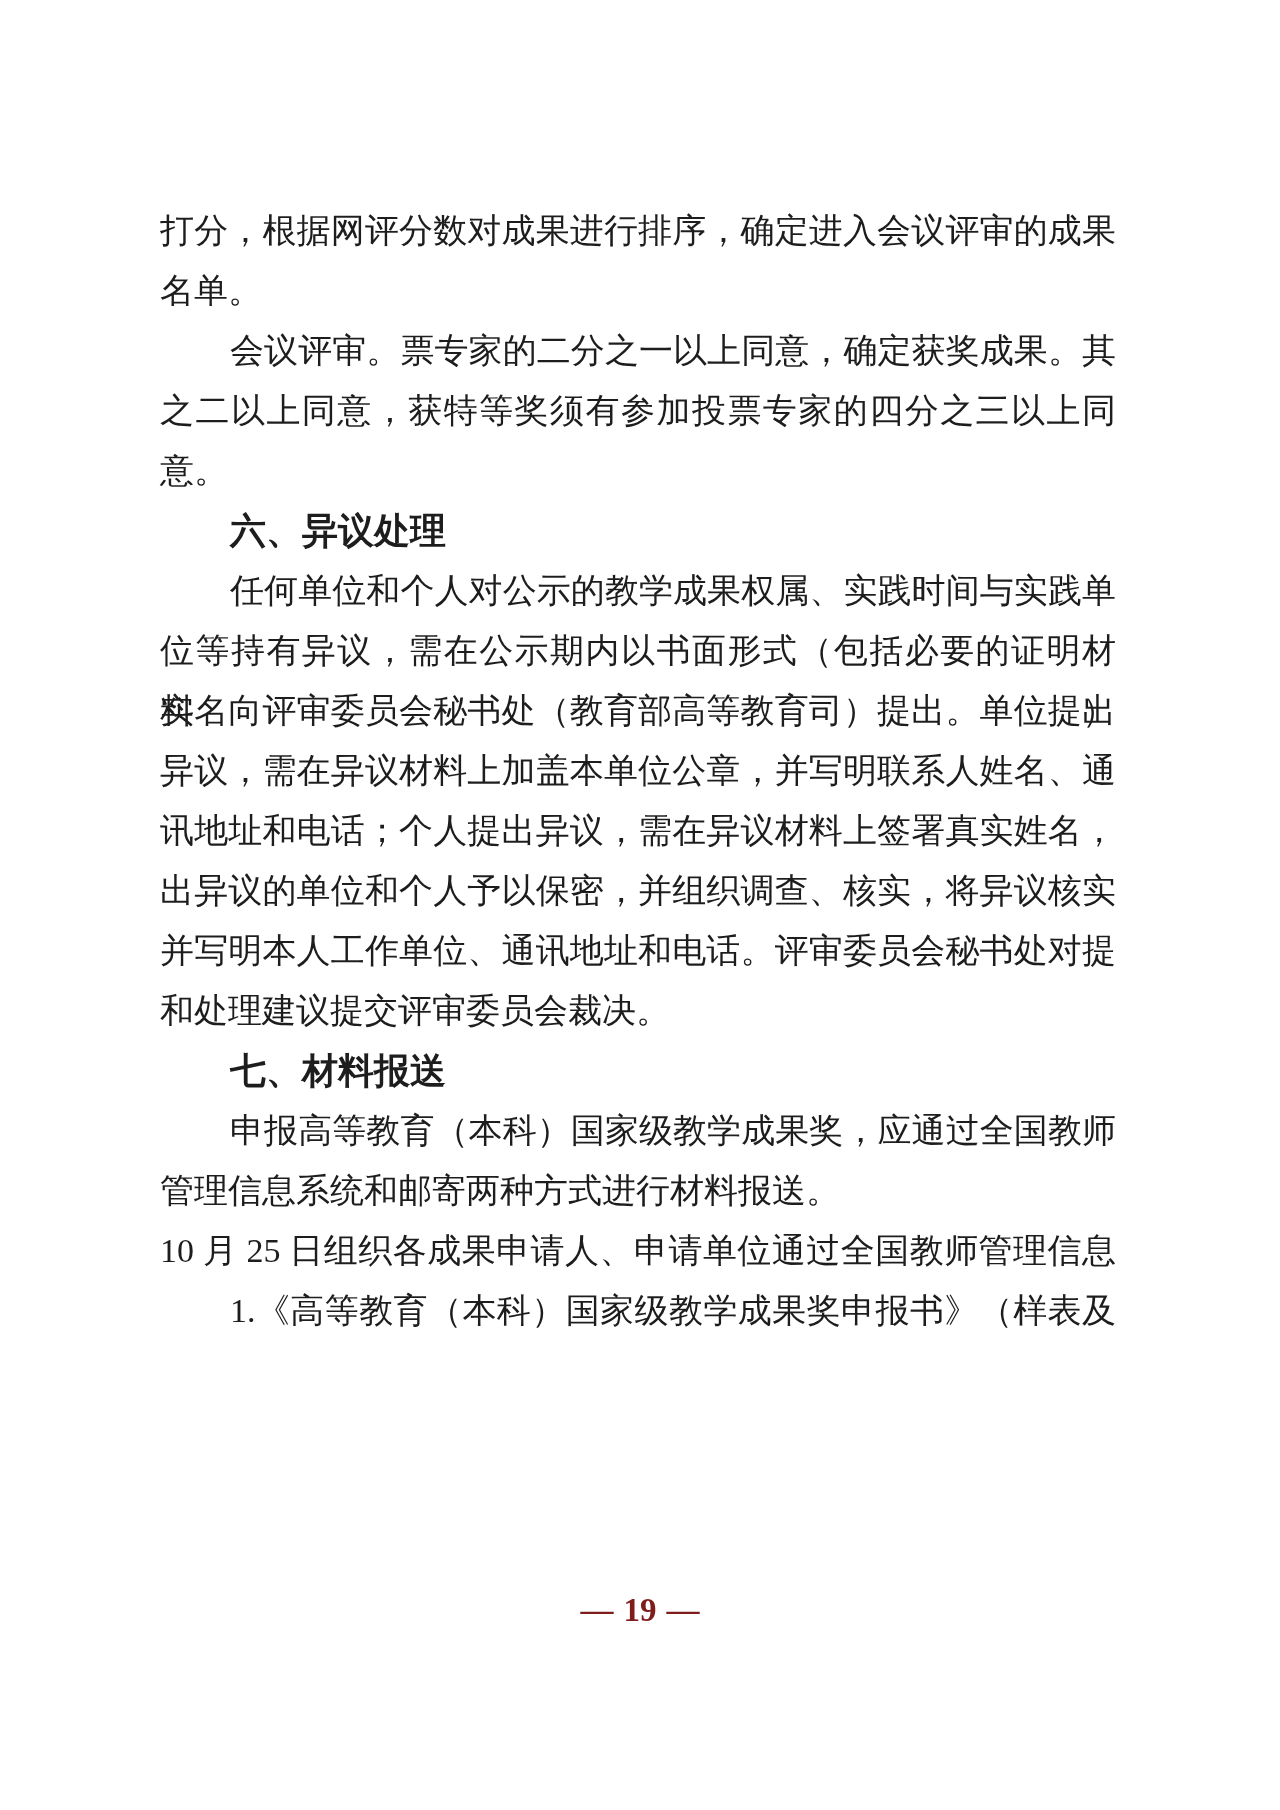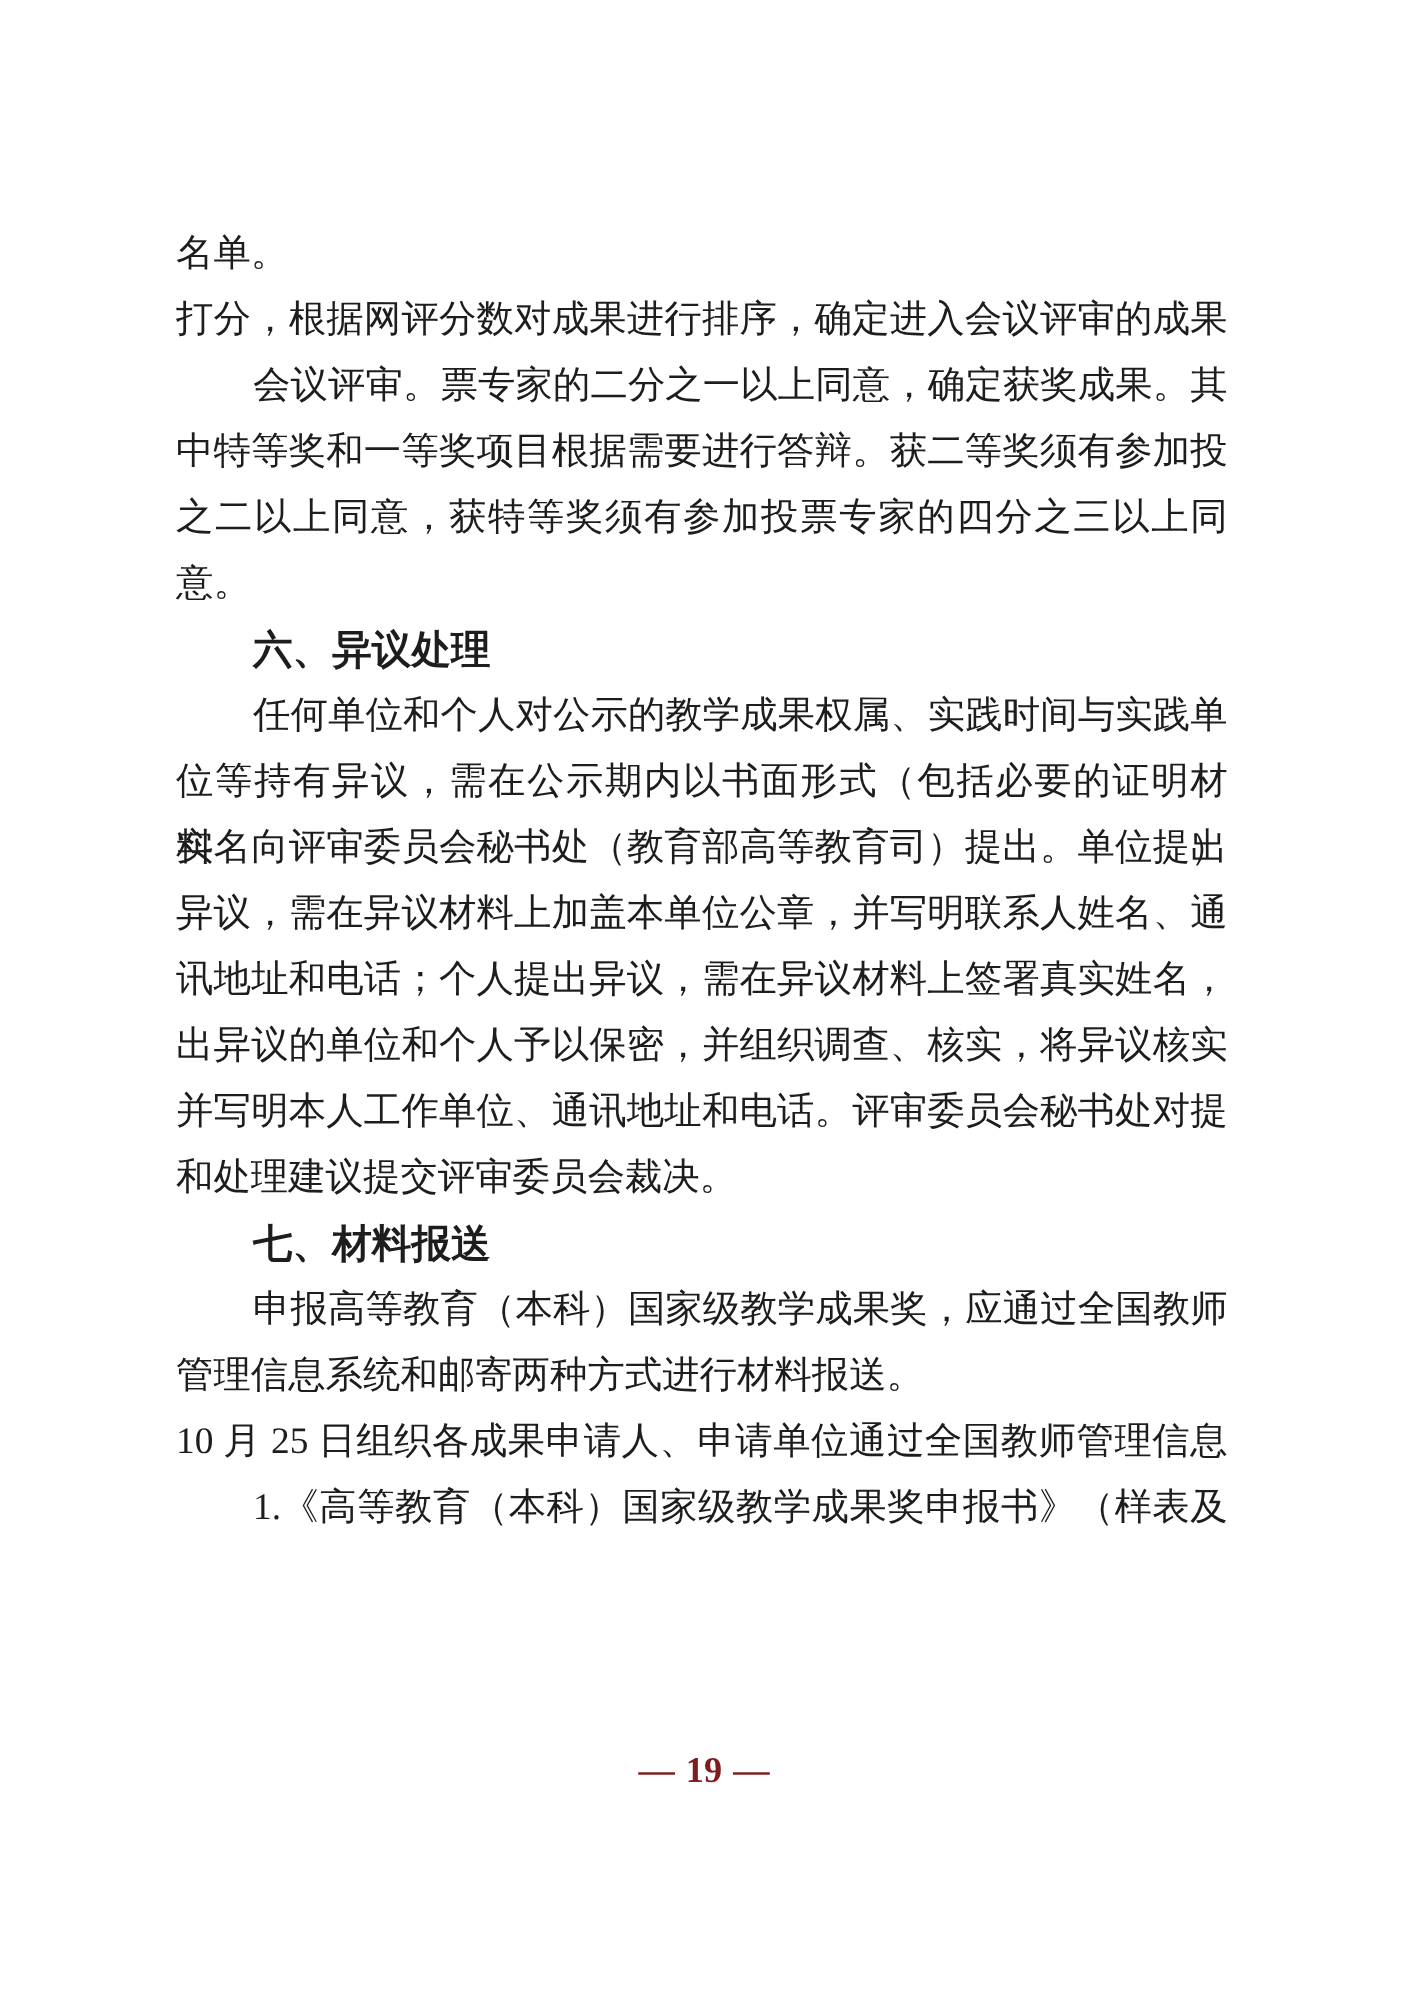--- a/index.html
+++ b/index.html
@@ -59,24 +59,23 @@
   }
   .page-number .num {
     margin: 0 10px;
   }
 </style>
 </head>
 <body>
 
 <div class="page">
   <div class="text-block">
+    <div class="line fill">打分，根据网评分数对成果进行排序，确定进入会议评审的成果</div>
     <div class="line">名单。</div>
-    <div class="line fill">打分，根据网评分数对成果进行排序，确定进入会议评审的成果</div>
     <div class="line fill indent">会议评审。票专家的二分之一以上同意，确定获奖成果。其</div>
-    <div class="line fill">中特等奖和一等奖项目根据需要进行答辩。获二等奖须有参加投</div>
     <div class="line fill">之二以上同意，获特等奖须有参加投票专家的四分之三以上同</div>
     <div class="line">意。</div>
     <div class="line heading">六、异议处理</div>
     <div class="line fill indent">任何单位和个人对公示的教学成果权属、实践时间与实践单</div>
     <div class="line fill">位等持有异议，需在公示期内以书面形式（包括必要的证明材料）</div>
     <div class="line fill">实名向评审委员会秘书处（教育部高等教育司）提出。单位提出</div>
     <div class="line fill">异议，需在异议材料上加盖本单位公章，并写明联系人姓名、通</div>
     <div class="line fill">讯地址和电话；个人提出异议，需在异议材料上签署真实姓名，</div>
     <div class="line fill">出异议的单位和个人予以保密，并组织调查、核实，将异议核实</div>
     <div class="line fill">并写明本人工作单位、通讯地址和电话。评审委员会秘书处对提</div>

